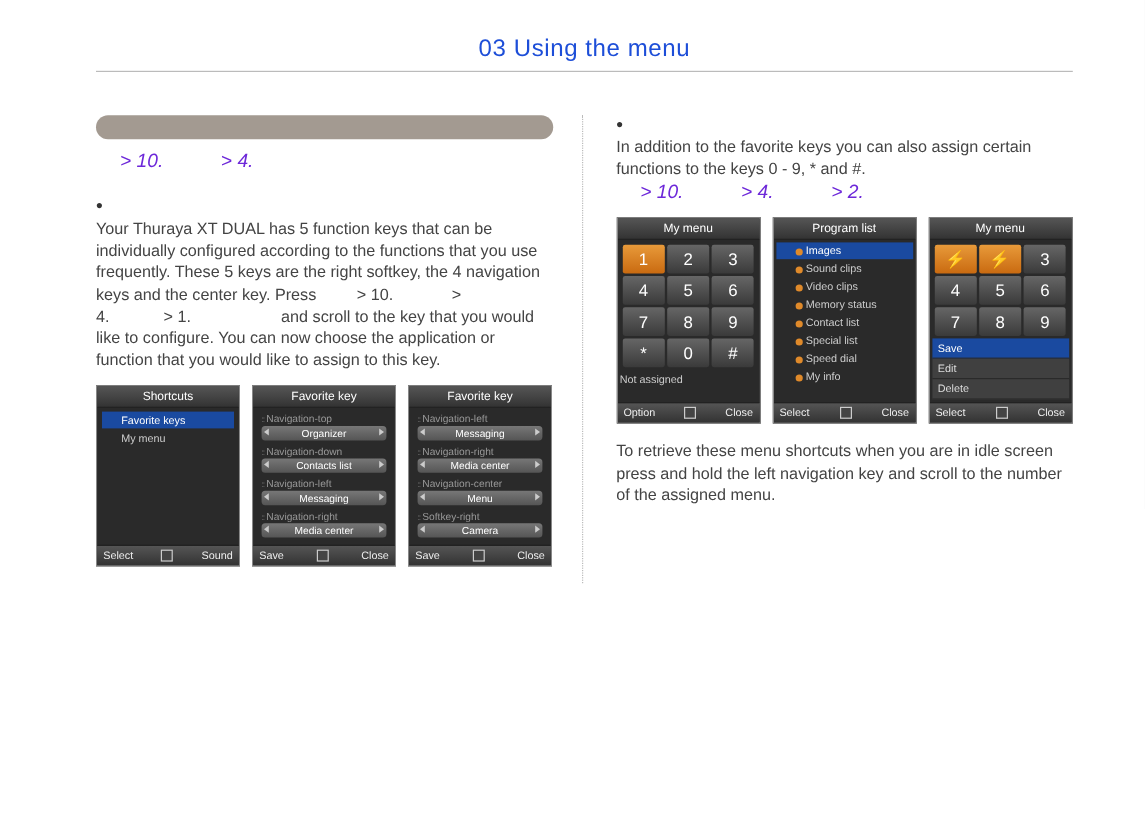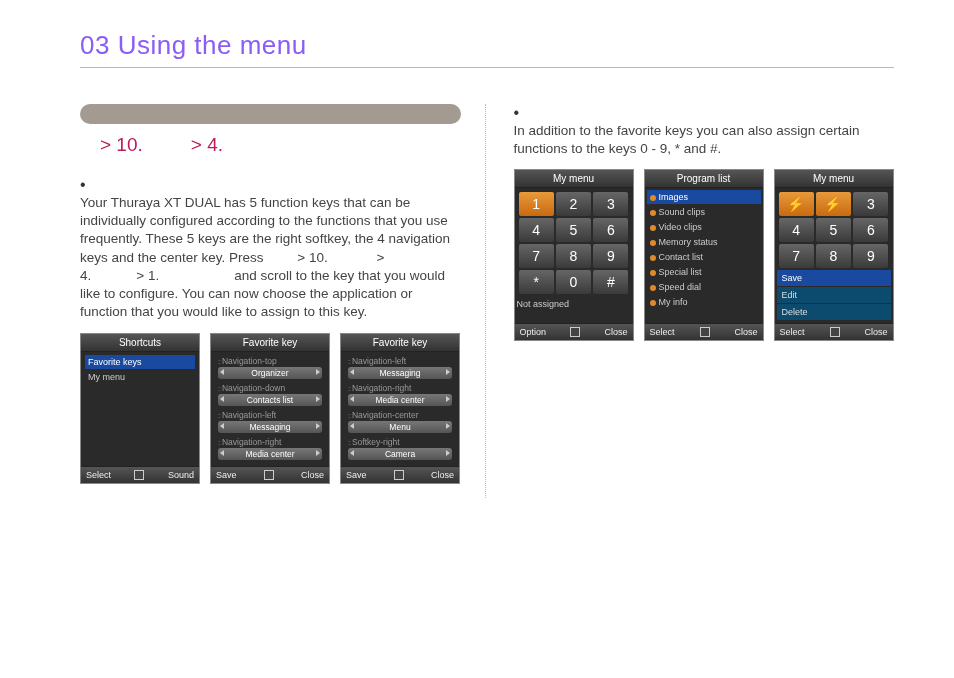--- a/index.html
+++ b/index.html
@@ -12,25 +12,26 @@
     overflow: hidden;
   }
   .page {
     background: #ffffff;
     width: 954px;
     height: 678px;
     box-sizing: border-box;
     padding: 30px 60px 30px 80px;
   }
   .title {
-    font-size: 26px;
+    font-size: 20px;
     font-weight: 300;
-    color: #8b5cf6;
+    color: #1d4ed8;
     letter-spacing: 0.5px;
     margin-bottom: 6px;
+    text-align: center;
   }
   hr.rule {
     border: none;
     border-top: 1px solid #bbb;
     margin: 0 0 36px 0;
   }
   .columns {
     display: flex;
     gap: 28px;
   }
@@ -53,24 +54,25 @@
     font-size: 13.5px;
     color: #444;
     line-height: 1.35;
   }
   .bullet {
     font-size: 16px;
     color: #333;
     margin-top: 20px;
   }
   .path {
-    font-size: 19px;
-    color: #be185d;
+    font-size: 16px;
+    color: #6d28d9;
     margin-left: 20px;
     margin-top: 2px;
+    font-style: italic;
   }
   .path span.gap {
     display:inline-block;
     width: 48px;
   }
   .screens {
     display: flex;
     gap: 10px;
     justify-content: flex-start;
     margin-top: 11px;
@@ -106,21 +108,21 @@
     background: linear-gradient(#555,#333);
     padding: 3px 5px;
     font-size: 9px;
     color: #eee;
     border-top: 1px solid #222;
   }
   .phone .sq {
     width: 8px; height: 8px; border:1px solid #ccc; background:#444;
   }
   .list-item {
-    padding: 2px 3px;
+    padding: 2px 16px;
     margin-bottom: 1px;
     color: #ccc;
     font-size: 9px;
   }
   .list-item.hl {
     background: #1a4aa0;
     color: #fff;
   }
   .orange-dot::before {
     content:"";
@@ -180,21 +182,21 @@
     margin-top:3px;
   }
   .context-menu {
     display:flex;
     flex-direction:column;
   }
   .ctx-item {
     font-size:9px;
     padding:3px 5px;
     color:#ddd;
-    background:#0c4a6e;
+    background:#404040;
     border-bottom:1px solid #2a2a2a;
   }
   .ctx-item.hl {
     background:#1a4aa0;
     color:#fff;
   }
   .sublabel-dash::before {
     content:"::";
     color:#777;
     margin-right:2px;
@@ -284,20 +286,23 @@
             <span class="sq"></span>
             <span>Close</span>
           </div>
         </div>
       </div>
     </div>
 
     <div class="col">
       <div class="bullet" style="margin-top:0">•</div>
       <div class="body-text">In addition to the favorite keys you can also assign certain functions to the keys 0 - 9, * and #.</div>
+      <div class="path">
+        <span>&gt; 10.</span><span class="gap"></span><span>&gt; 4.</span><span class="gap"></span><span>&gt; 2.</span>
+      </div>
 
       <div class="screens">
 
         <div class="phone">
           <div class="phone-title">My menu</div>
           <div class="phone-body" style="padding:2px">
             <div class="keypad">
               <div class="key orange">1</div>
               <div class="key">2</div>
               <div class="key">3</div>
@@ -360,16 +365,17 @@
             </div>
           </div>
           <div class="phone-footer">
             <span>Select</span>
             <span class="sq"></span>
             <span>Close</span>
           </div>
         </div>
       </div>
 
+      <div class="body-text">To retrieve these menu shortcuts when you are in idle screen press and hold the left navigation key and scroll to the number of the assigned menu.</div>
     </div>
 
   </div>
 </div>
 
 </body></html>

